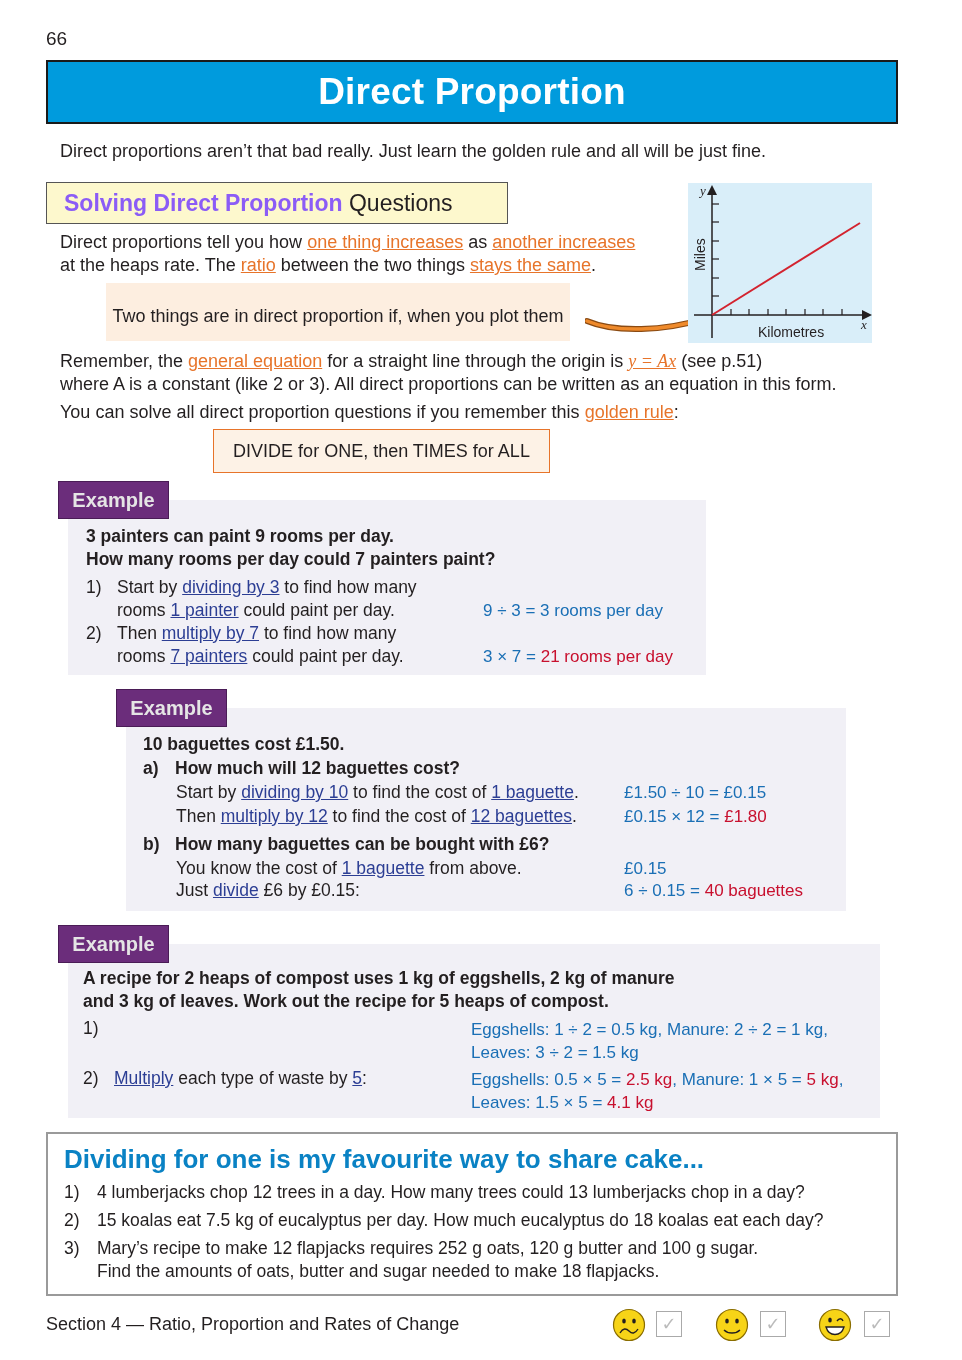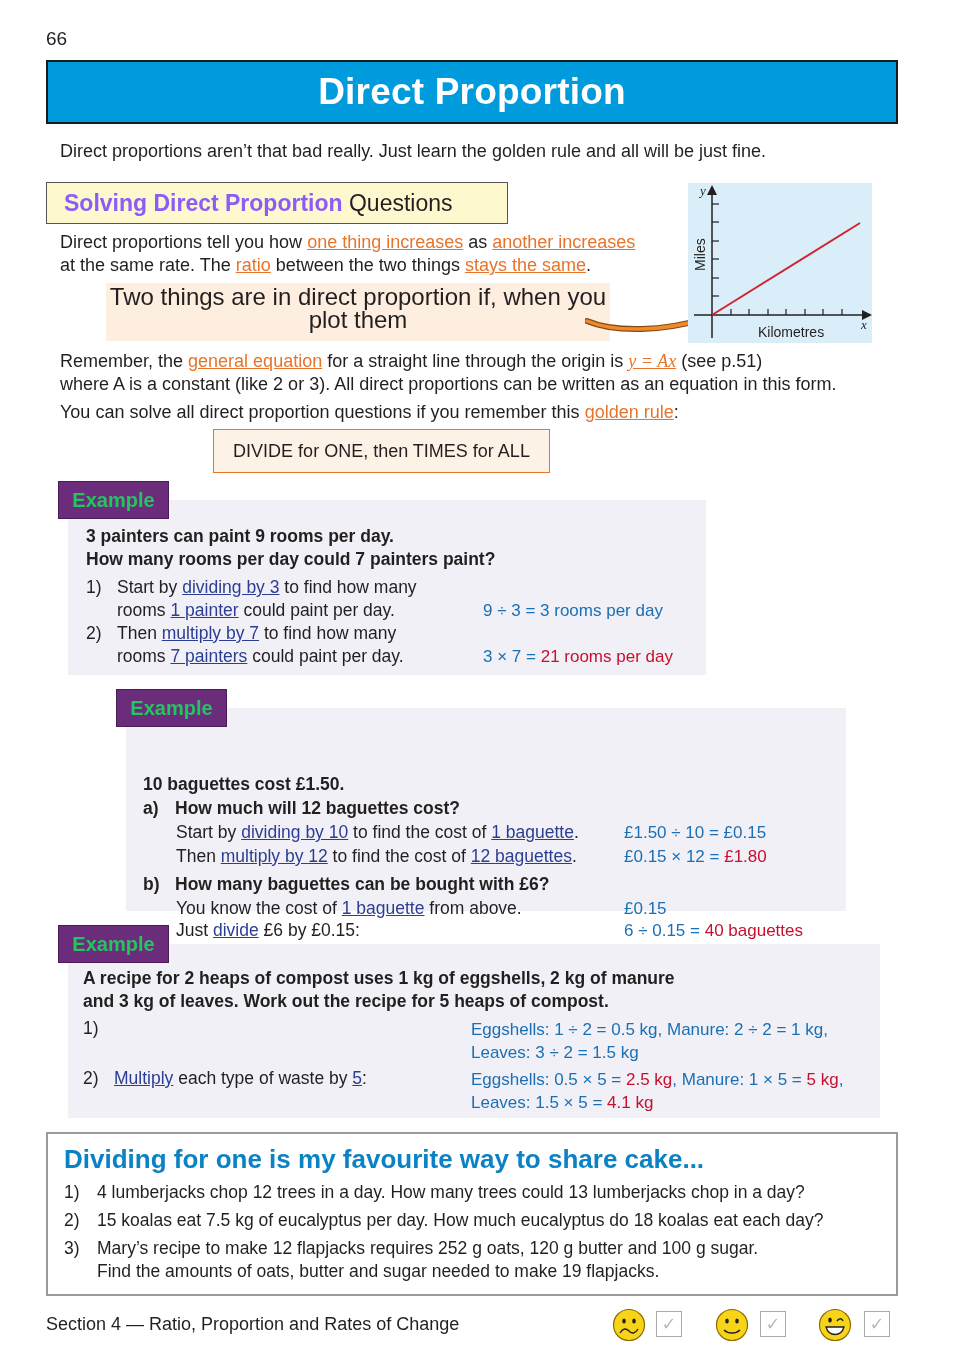--- a/index.html
+++ b/index.html
@@ -8,25 +8,25 @@
   .abs { position: absolute; }
   .page-num { left: 46px; top: 28px; font-size: 19px; }
   .title-bar { left: 46px; top: 60px; width: 852px; height: 64px; background: #009bdd; border: 2px solid #1a1a1a; display: flex; align-items: center; justify-content: center; }
   .title-bar span { color: #ffffff; font-weight: bold; font-size: 37px; letter-spacing: 0.2px; }
   .intro { left: 60px; top: 141px; font-size: 18px; }
   .sub-head { left: 46px; top: 182px; width: 462px; height: 42px; background: #fdf8cd; border: 1.5px solid #555; display: flex; align-items: center; padding-left: 17px; font-size: 23px; }
   .sub-head .red { color: #8b5cf6; font-weight: bold; }
   .para { font-size: 18px; line-height: 23px; }
   .u-or { color: #e7742a; text-decoration: underline; }
   .u-bl { color: #2c3e94; text-decoration: underline; }
-  .note { left: 106px; top: 283px; width: 504px; height: 58px; background: #fdeee0; font-size: 24px; line-height: 23px; text-align: center; padding-top: 2px; }
+  .note { left: 106px; top: 283px; width: 464px; height: 58px; background: #fdeee0; font-size: 18px; line-height: 23px; text-align: center; padding-top: 22px; }
   .graph { left: 688px; top: 183px; width: 184px; height: 160px; background: #d9eef9; }
   .rule-box { left: 213px; top: 429px; width: 337px; height: 44px; border: 1.5px solid #e7742a; background: #fdf2e6; display: flex; align-items: center; justify-content: center; font-size: 18px; }
   .ex-panel { background: #f1f0f6; }
-  .ex-tag { background: #6b2d7b; color: #22c55e; font-weight: bold; font-size: 20px; display: flex; align-items: center; justify-content: center; border: 1px solid #4a1c56; }
+  .ex-tag { background: #6b2d7b; color: #e5e5e5; font-weight: bold; font-size: 20px; display: flex; align-items: center; justify-content: center; border: 1px solid #4a1c56; }
   .bold { font-weight: bold; }
   .ans-b { color: #1a6fb5; font-size: 17px; }
   .ans-r { color: #c8102e; }
   .ex-text { font-size: 17.5px; line-height: 23px; }
   .q-box { left: 46px; top: 1132px; width: 852px; height: 164px; border: 2px solid #9a9a9a; background: #fff; }
   .q-title { color: #0a82c4; font-weight: bold; font-size: 26px; }
   .footer { left: 46px; top: 1314px; font-size: 18px; }
   .tick-box { width: 26px; height: 26px; border: 1.5px solid #aaa; background: #fff; color: #bbb; font-size: 18px; display: flex; align-items: center; justify-content: center; }
 </style>
 </head>
@@ -42,21 +42,21 @@
 
 <div class="abs sub-head">
   <span class="red">Solving Direct Proportion</span>&nbsp;<span>Questions</span>
 </div>
 
 <div class="abs para" style="left:60px; top:231px; width:620px;">
   <div>
     <span>Direct proportions tell you how </span><span class="u-or">one thing increases</span><span> as </span><span class="u-or">another increases</span>
   </div>
   <div>
-    <span>at the same rate.  The </span><span class="u-or">ratio</span><span> between the two things </span><span class="u-or">stays the same</span><span>.</span>
+    <span>at the heaps rate.  The </span><span class="u-or">ratio</span><span> between the two things </span><span class="u-or">stays the same</span><span>.</span>
   </div>
 </div>
 
 <div class="abs note">
   <div>Two things are in direct proportion if, when you plot them</div>
 </div>
 
 <svg class="abs" style="left:585px; top:305px;" width="135" height="30">
   <path d="M2,16 C30,28 80,26 118,14" stroke="#8a4a12" stroke-width="6" fill="none" stroke-linecap="round"></path>
   <path d="M2,16 C30,28 80,26 118,14" stroke="#ef8a2b" stroke-width="3.5" fill="none" stroke-linecap="round"></path>
@@ -129,21 +129,21 @@
     <div class="abs" style="left:31px; top:0; width:360px;">
       <div><span>Then </span><span class="u-bl">multiply by 7</span><span> to find how many</span></div>
       <div><span>rooms </span><span class="u-bl">7 painters</span><span> could paint per day.</span></div>
     </div>
     <span class="abs ans-b" style="left:397px; top:23px;"><span>3 × 7 = </span><span class="ans-r">21 rooms per day</span></span>
   </div>
 </div>
 
 <div class="abs ex-panel" style="left:126px; top:708px; width:720px; height:203px;"></div>
 <div class="abs ex-tag" style="left:116px; top:689px; width:111px; height:38px;">Example</div>
-<div class="abs ex-text" style="left:143px; top:733px; width:700px;margin-top:40px;">
+<div class="abs ex-text" style="left:143px; top:733px; width:700px;">
   <div class="bold">10 baguettes cost £1.50.</div>
   <div style="position:relative; height:24px; margin-top:1px;">
     <span class="abs bold" style="left:0; top:0;">a)</span>
     <span class="abs bold" style="left:32px; top:0;">How much will 12 baguettes cost?</span>
   </div>
   <div style="position:relative; height:24px;">
     <span class="abs" style="left:33px; top:0;"><span>Start by </span><span class="u-bl">dividing by 10</span><span> to find the cost of </span><span class="u-bl">1 baguette</span><span>.</span></span>
     <span class="abs ans-b" style="left:481px; top:0;">£1.50 ÷ 10 = £0.15</span>
   </div>
   <div style="position:relative; height:28px;">
@@ -196,21 +196,21 @@
       <span class="abs" style="left:33px;">4 lumberjacks chop 12 trees in a day.  How many trees could 13 lumberjacks chop in a day?</span>
     </div>
     <div style="position:relative; height:28px;">
       <span class="abs" style="left:0;">2)</span>
       <span class="abs" style="left:33px;">15 koalas eat 7.5 kg of eucalyptus per day.  How much eucalyptus do 18 koalas eat each day?</span>
     </div>
     <div style="position:relative; height:48px;">
       <span class="abs" style="left:0;">3)</span>
       <div class="abs" style="left:33px;">
         <div>Mary’s recipe to make 12 flapjacks requires 252 g oats, 120 g butter and 100 g sugar.</div>
-        <div>Find the amounts of oats, butter and sugar needed to make 19 flapjacks.</div>
+        <div>Find the amounts of oats, butter and sugar needed to make 18 flapjacks.</div>
       </div>
     </div>
   </div>
 </div>
 
 <div class="abs footer">Section 4 — Ratio, Proportion and Rates of Change</div>
 
 <div class="abs" style="left:612px; top:1308px; width:290px; height:36px;">
   <svg class="abs" style="left:0; top:0;" width="34" height="34">
     <circle cx="17" cy="17" r="15.5" fill="#f7d417" stroke="#8a6d00" stroke-width="1.2"></circle>

